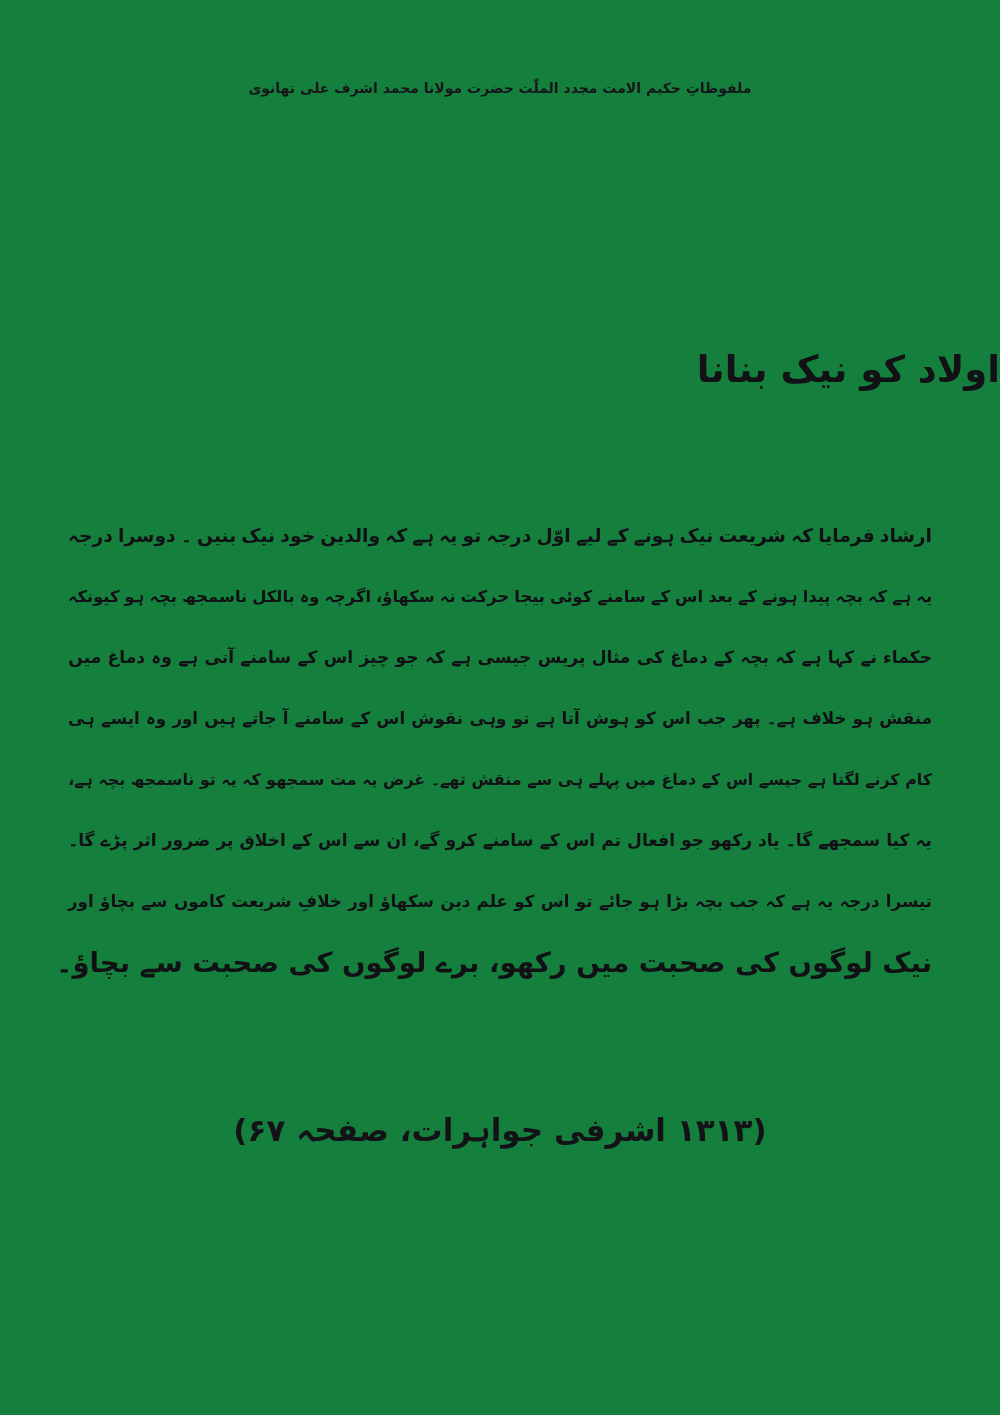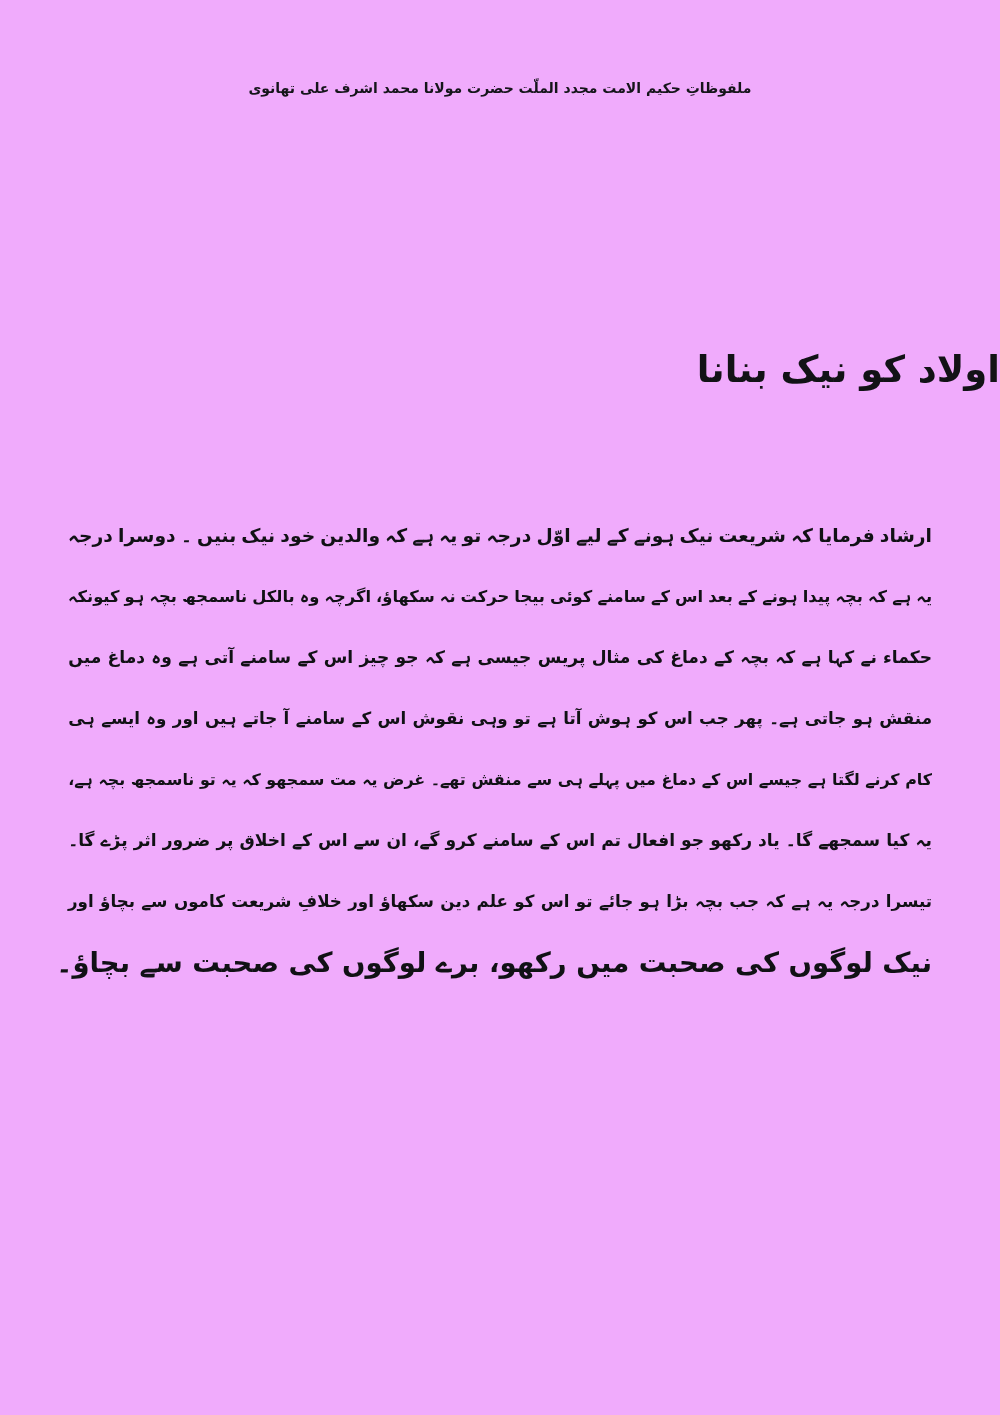--- a/index.html
+++ b/index.html
@@ -11,21 +11,21 @@
 
   body {
     font-family: "DejaVu Sans", "Liberation Sans", sans-serif;
   }
 
   .page {
     position: relative;
     width: 1000px;
     height: 1415px;
     margin: 0 auto;
-    background: #f0abfc;
+    background: #15803d;
     overflow: hidden;
     box-sizing: border-box;
     direction: rtl;
   }
 
   
   .title-block {
     position: absolute;
     top: 78px;
     left: 0;
@@ -209,21 +209,21 @@
         <span>سامنے</span>
         <span>آتی</span>
         <span>ہے</span>
         <span>وہ</span>
         <span>دماغ</span>
         <span>میں</span>
       </div>
     <div class="body-line stretch" style="font-size: 16.7px;">
         <span>منقش</span>
         <span>ہو</span>
-        <span>جاتی</span>
+        <span>خلاف</span>
         <span>ہے۔</span>
         <span>پھر</span>
         <span>جب</span>
         <span>اس</span>
         <span>کو</span>
         <span>ہوش</span>
         <span>آتا</span>
         <span>ہے</span>
         <span>تو</span>
         <span>وہی</span>
@@ -312,15 +312,16 @@
         <span>خلافِ</span>
         <span>شریعت</span>
         <span>کاموں</span>
         <span>سے</span>
         <span>بچاؤ</span>
         <span>اور</span>
       </div>
     <div class="body-line last">نیک لوگوں کی صحبت میں رکھو، برے لوگوں کی صحبت سے بچاؤ۔</div>
   </div>
 
+  <div class="citation">(۱۳۱۳ اشرفی جواہرات، صفحہ ۶۷)</div>
 
 
 </div>
 
 </body></html>

